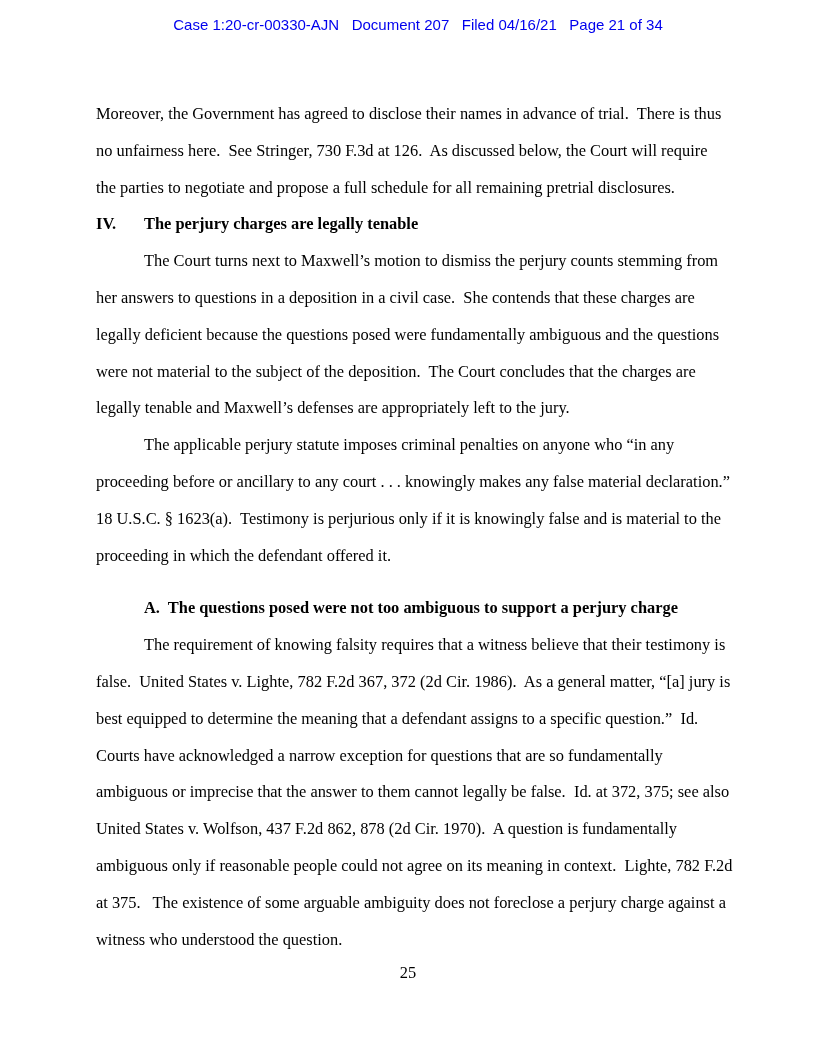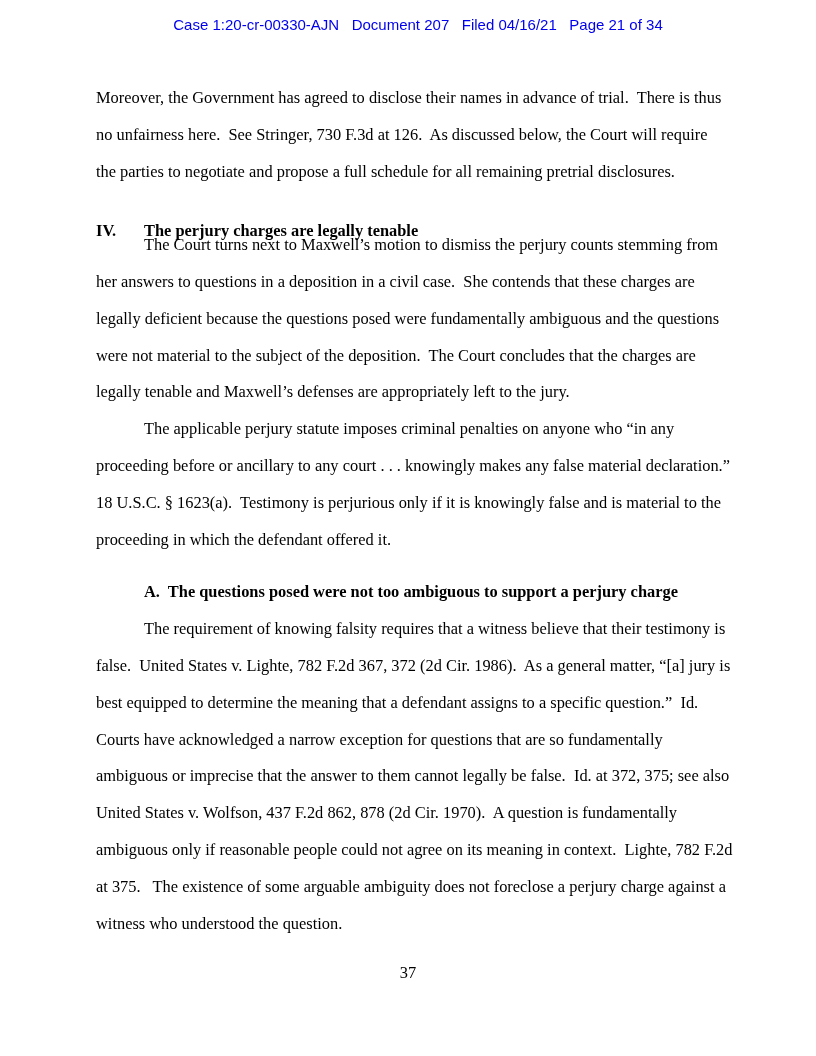--- a/index.html
+++ b/index.html
@@ -22,40 +22,39 @@
     left: 0;
     width: 100%;
     text-align: center;
     font-family: "Liberation Sans", sans-serif;
     font-size: 15px;
     white-space: pre;
   }
   .body-text {
     position: absolute;
     left: 96px;
-    top: 80px;
+    top: 96px;
     width: 648px;
     font-size: 16.4px;
     line-height: 36.8px;
     white-space: pre;
   }
   .text-line {
     height: 36.8px;
   }
   .indent {
     padding-left: 48px;
   }
   .heading-roman {
     font-weight: bold;
     height: 36.8px;
   }
   .heading-roman .num {
     display: inline-block;
     width: 48px;
-    margin-top: 23px;
   }
   .heading-letter {
     font-weight: bold;
     padding-left: 48px;
     height: 36.8px;
     margin-top: 16px;
   }
   .italic {
   }
   .footer {
@@ -68,14 +67,14 @@
   }
 </style>
 </head>
 <body>
 
 <div class="page" style="color: rgb(0, 0, 0); background: rgb(255, 255, 255);">
   <div class="header" style="color: rgb(0, 0, 238); margin-left: 10px;">Case 1:20-cr-00330-AJN   Document 207   Filed 04/16/21   Page 21 of 34</div>
 
   <div class="body-text"><div class="text-line"><span>Moreover, the Government has agreed to disclose their names in advance of trial.  There is thus</span></div><div class="text-line"><span>no unfairness here.  </span><span class="italic">See Stringer</span><span>, 730 F.3d at 126.  As discussed below, the Court will require</span></div><div class="text-line"><span>the parties to negotiate and propose a full schedule for all remaining pretrial disclosures.</span></div><div class="heading-roman"><span class="num">IV.</span><span>The perjury charges are legally tenable</span></div><div class="text-line indent"><span>The Court turns next to Maxwell’s motion to dismiss the perjury counts stemming from</span></div><div class="text-line"><span>her answers to questions in a deposition in a civil case.  She contends that these charges are</span></div><div class="text-line"><span>legally deficient because the questions posed were fundamentally ambiguous and the questions</span></div><div class="text-line"><span>were not material to the subject of the deposition.  The Court concludes that the charges are</span></div><div class="text-line"><span>legally tenable and Maxwell’s defenses are appropriately left to the jury.</span></div><div class="text-line indent"><span>The applicable perjury statute imposes criminal penalties on anyone who “in any</span></div><div class="text-line"><span>proceeding before or ancillary to any court . . . knowingly makes any false material declaration.”</span></div><div class="text-line"><span>18 U.S.C. § 1623(a).  Testimony is perjurious only if it is knowingly false and is material to the</span></div><div class="text-line"><span>proceeding in which the defendant offered it.</span></div><div class="heading-letter">A.  The questions posed were not too ambiguous to support a perjury charge</div><div class="text-line indent"><span>The requirement of knowing falsity requires that a witness believe that their testimony is</span></div><div class="text-line"><span>false.  </span><span class="italic">United States v. Lighte</span><span>, 782 F.2d 367, 372 (2d Cir. 1986).  As a general matter, “[a] jury is</span></div><div class="text-line"><span>best equipped to determine the meaning that a defendant assigns to a specific question.”  </span><span class="italic">Id.</span></div><div class="text-line"><span>Courts have acknowledged a narrow exception for questions that are so fundamentally</span></div><div class="text-line"><span>ambiguous or imprecise that the answer to them cannot legally be false.  </span><span class="italic">Id.</span><span> at 372, 375; </span><span class="italic">see also</span></div><div class="text-line"><span class="italic">United States v. Wolfson</span><span>, 437 F.2d 862, 878 (2d Cir. 1970).  A question is fundamentally</span></div><div class="text-line"><span>ambiguous only if reasonable people could not agree on its meaning in context.  </span><span class="italic">Lighte</span><span>, 782 F.2d</span></div><div class="text-line"><span>at 375.   The existence of some arguable ambiguity does not foreclose a perjury charge against a</span></div><div class="text-line"><span>witness who understood the question.</span></div></div>
 
-  <div class="footer">37</div>
+  <div class="footer">25</div>
 </div>
 
 </body></html>

